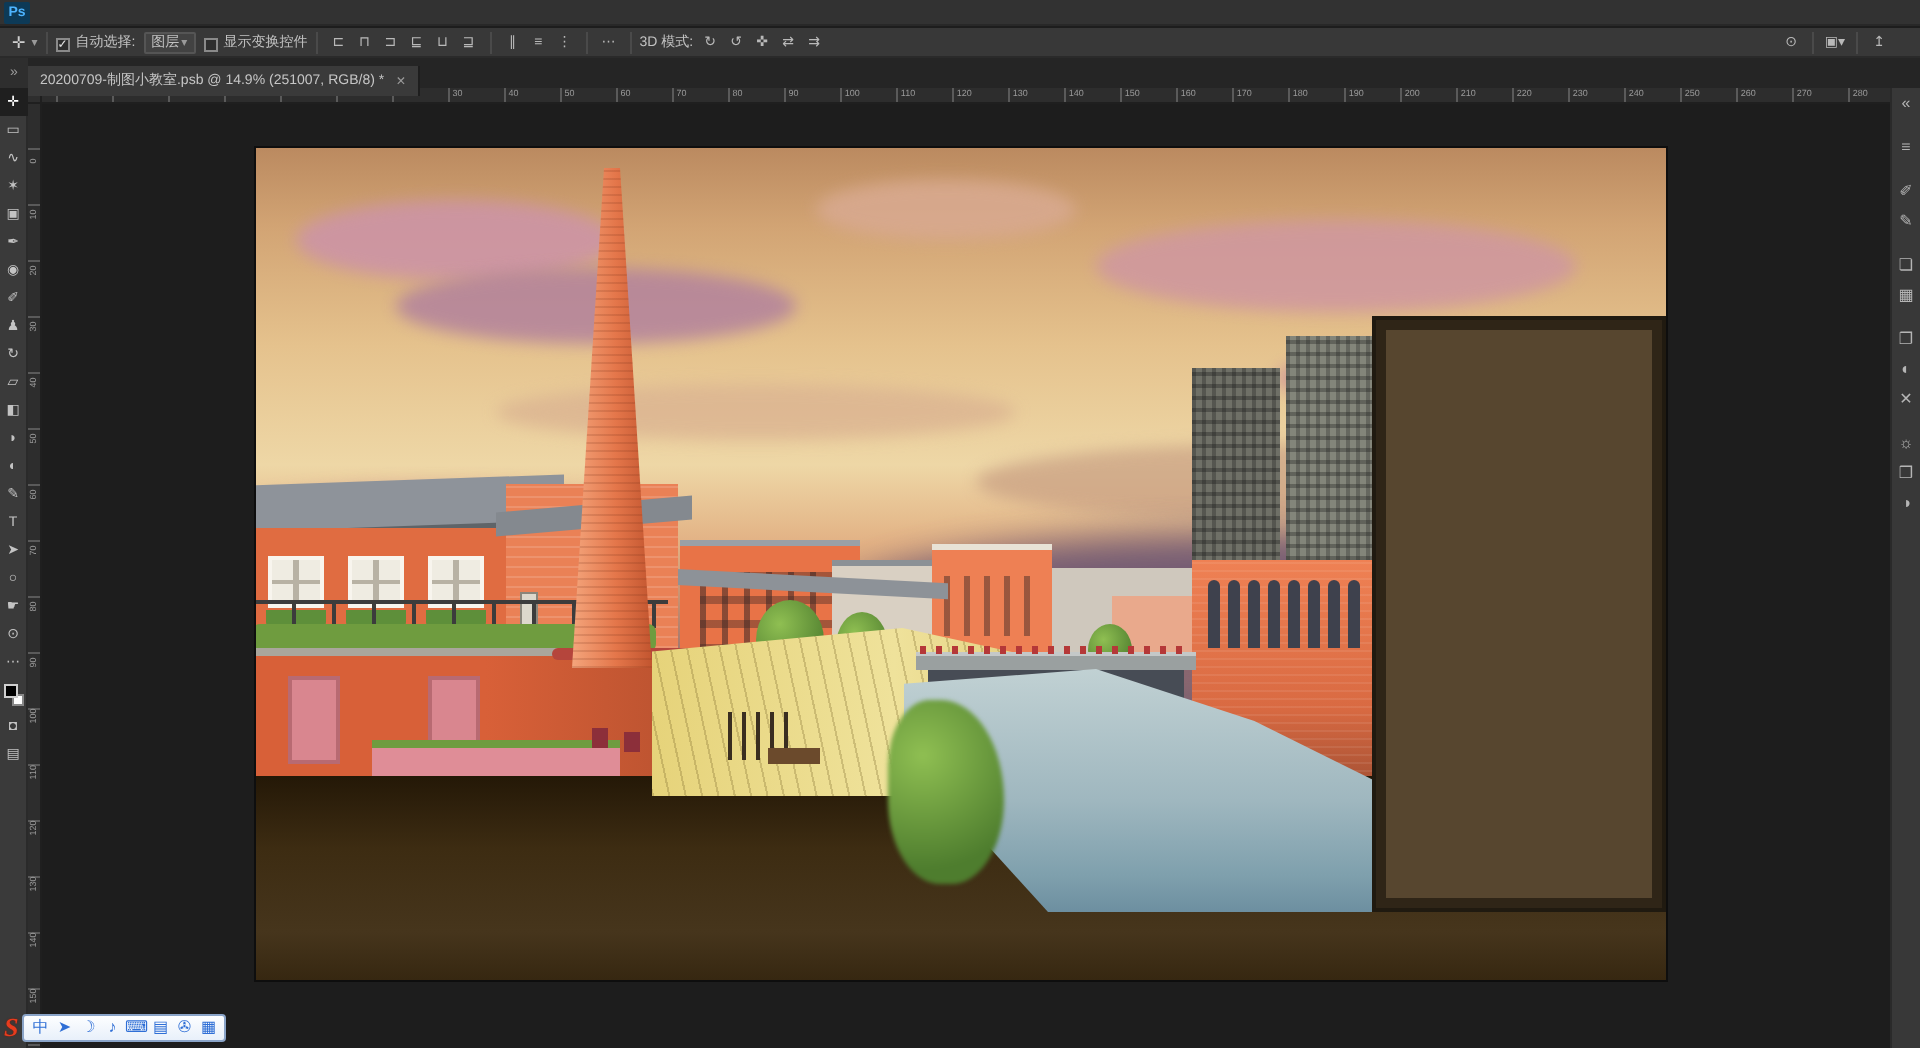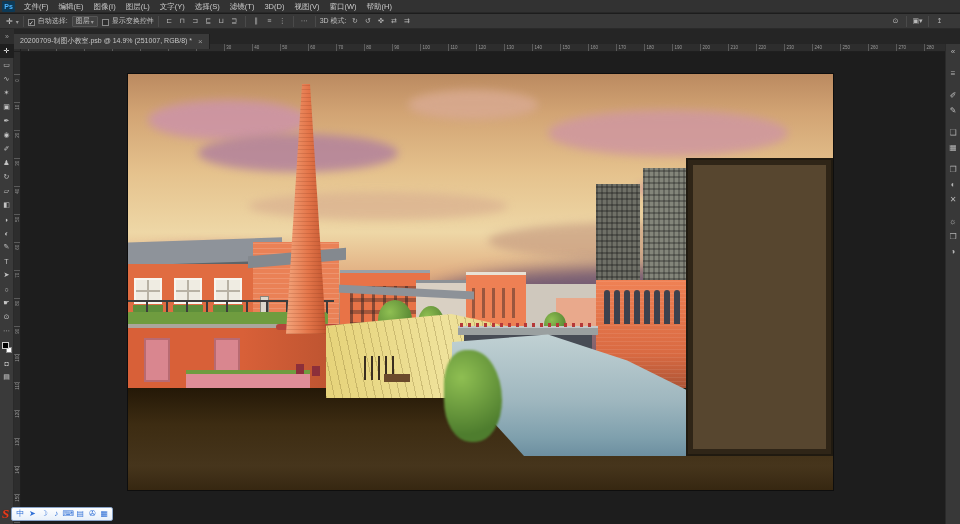--- a/index.html
+++ b/index.html
@@ -186,33 +186,20 @@
   #ime-bar { display:flex; align-items:center; height:14px; background:linear-gradient(180deg,#fdfeff,#e8f0fa);
              border:1px solid #8aa4c8; border-radius:2px; padding:0 2px; }
   .ime-icon { width:12px; height:12px; display:flex; align-items:center; justify-content:center;
               font-size:8px; color:#2f6fd6; }
 </style>
 </head>
 <body>
 
 <div id="menubar">
   <div id="ps-logo">Ps</div>
-  <div id="menus" style="display: flex;">
-      <span class="menu-item">文件(F)</span>
-      <span class="menu-item">编辑(E)</span>
-      <span class="menu-item">图像(I)</span>
-      <span class="menu-item">图层(L)</span>
-      <span class="menu-item">文字(Y)</span>
-      <span class="menu-item">选择(S)</span>
-      <span class="menu-item">滤镜(T)</span>
-      <span class="menu-item">3D(D)</span>
-      <span class="menu-item">视图(V)</span>
-      <span class="menu-item">窗口(W)</span>
-      <span class="menu-item">帮助(H)</span>
-    </div>
 </div>
 
 <div id="optionsbar">
   <span class="opt-icon" style="margin-left:4px;">✛</span>
   <span class="caret">▾</span>
   <span class="opt-sep"></span>
   <span class="checkbox">✓</span>
   <span>自动选择:</span>
   <span class="dropdown">
     <span>图层</span>

